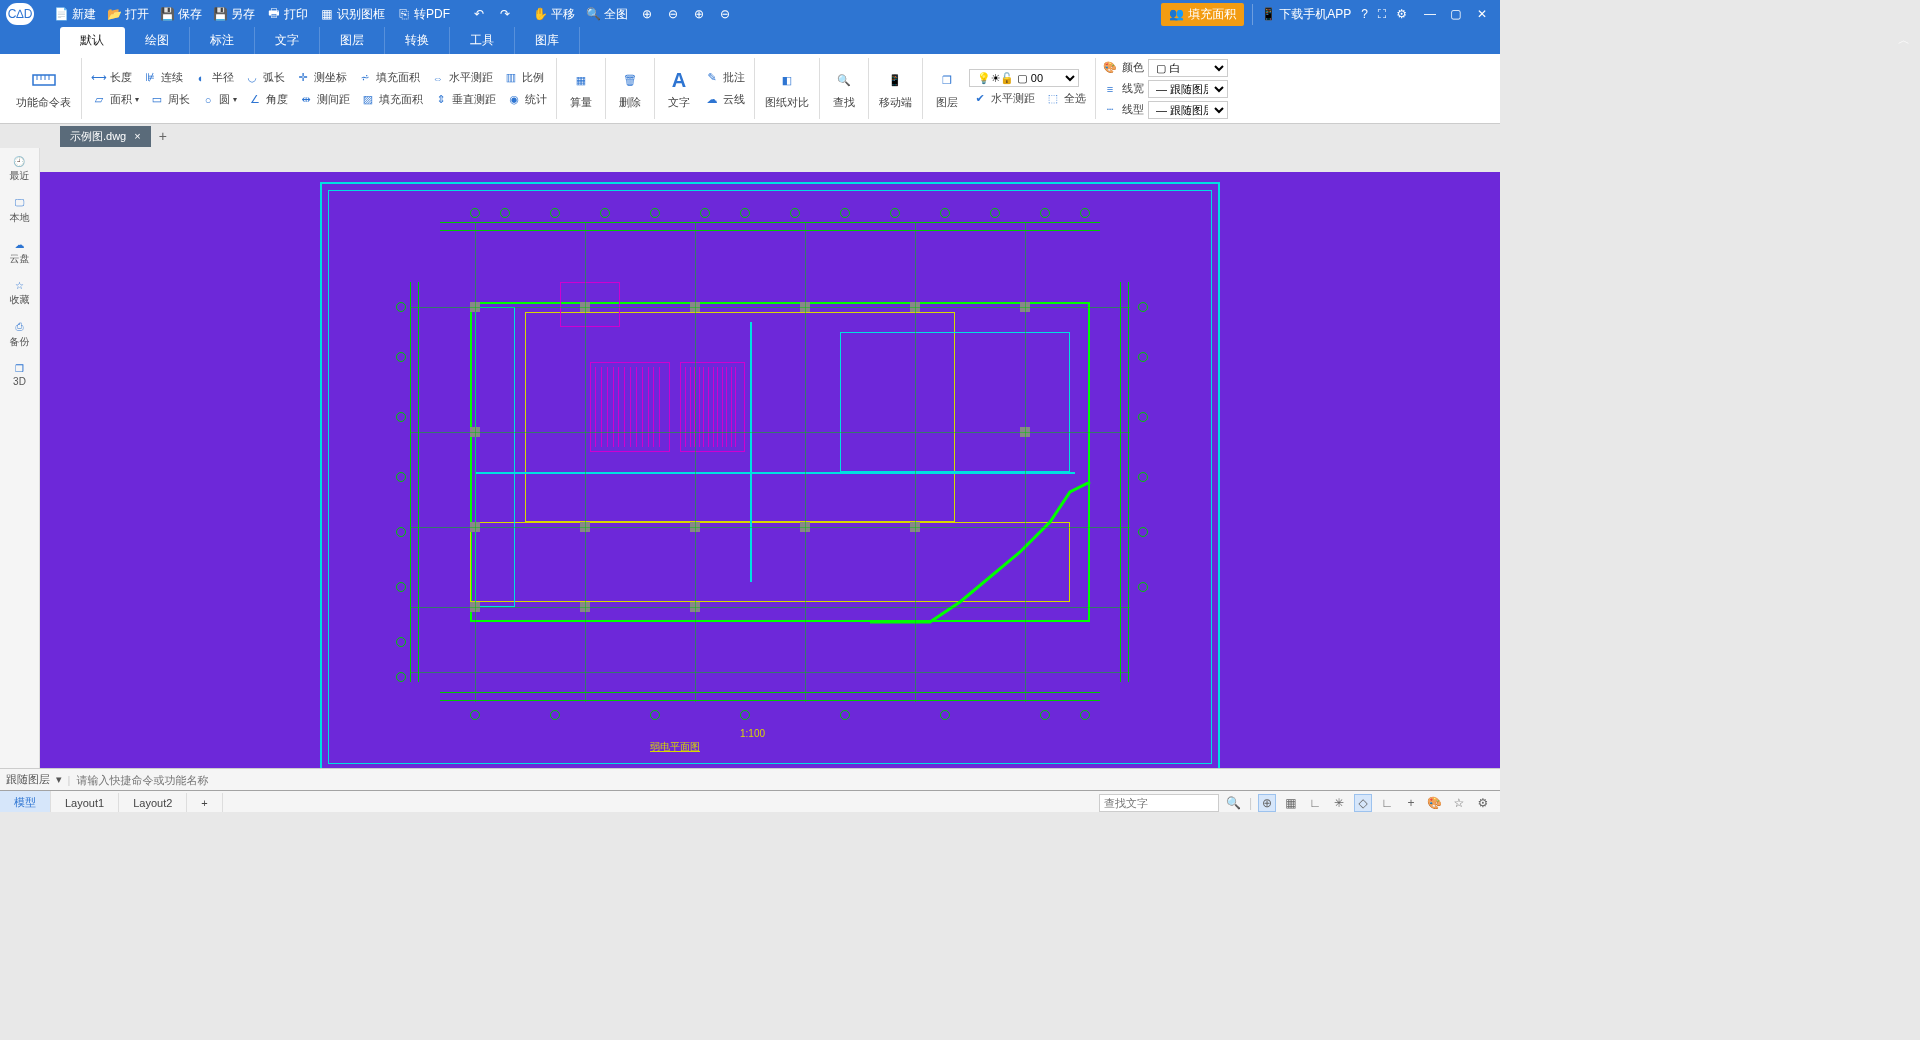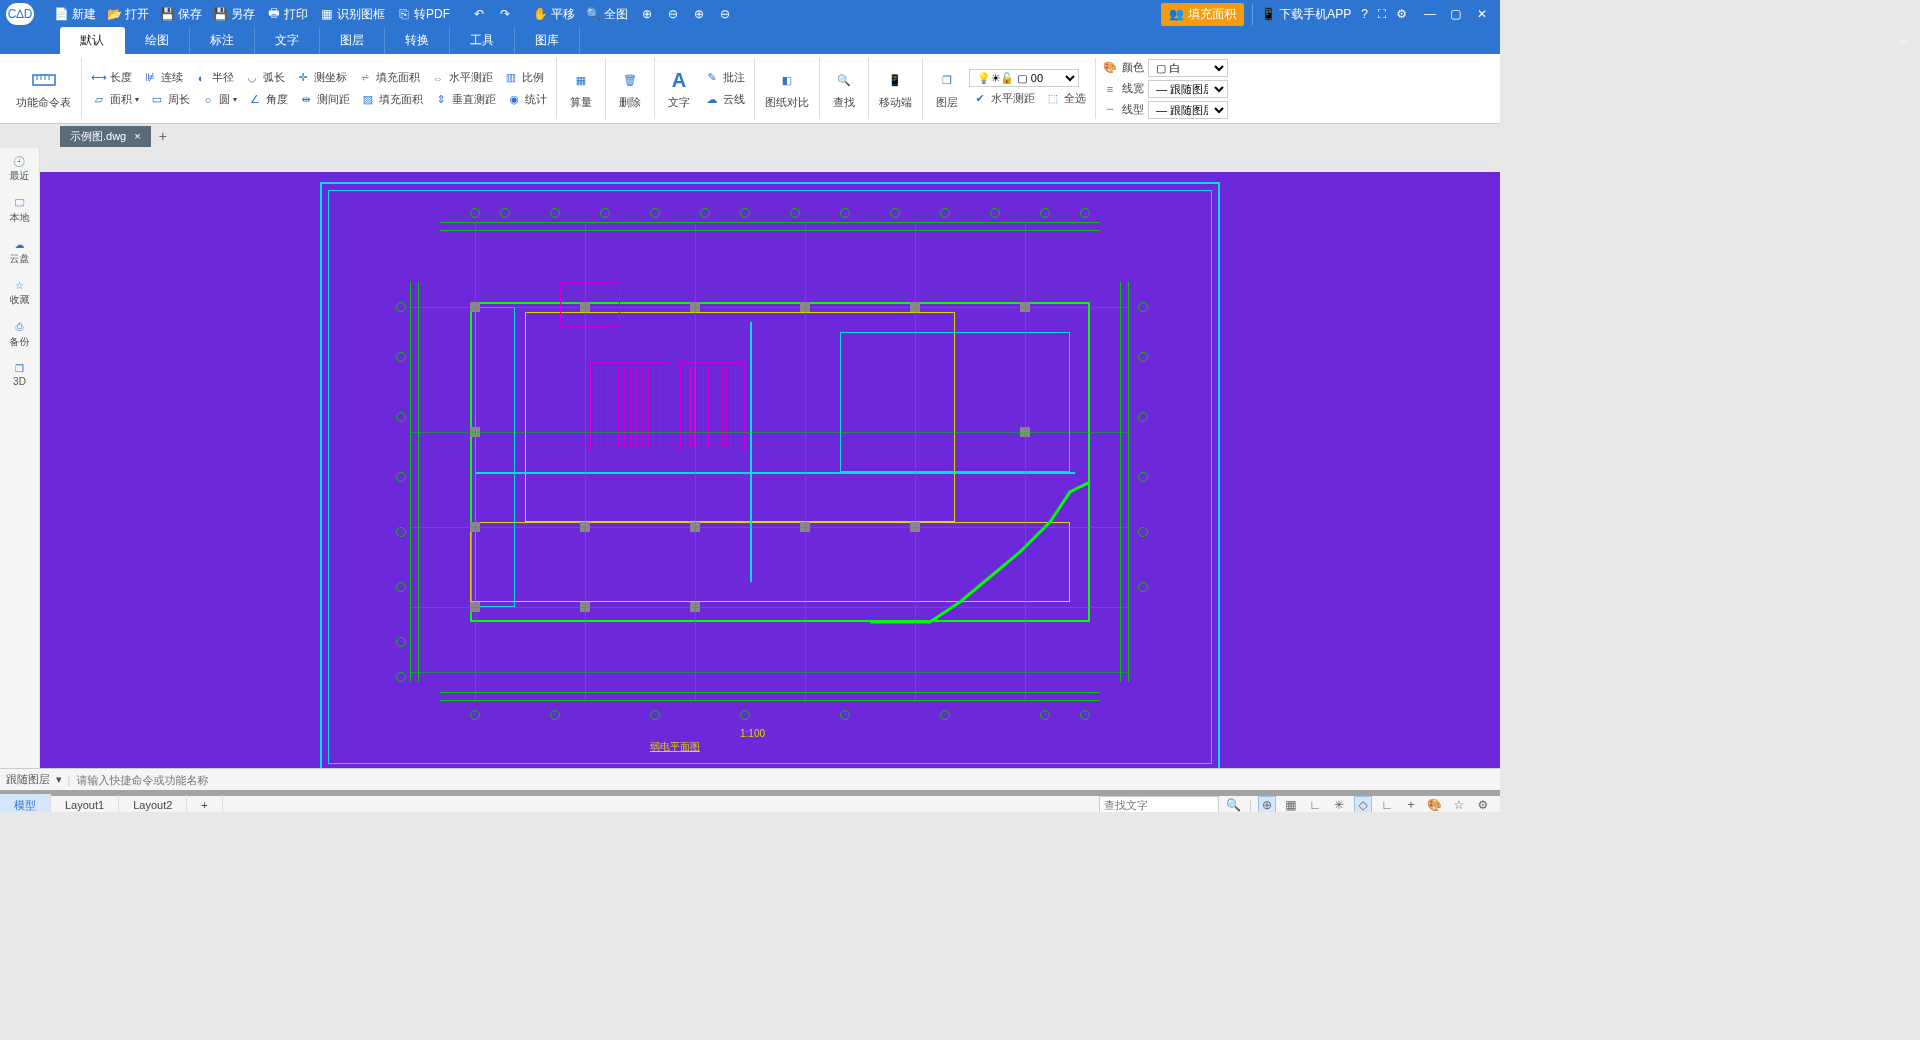--- a/index.html
+++ b/index.html
@@ -52,21 +52,21 @@
 .room.w { border-color: #fff; }
 .sq { position: absolute; width: 10px; height: 10px; background: #888; }
 .dlabel { position: absolute; color: #d8d800; font-size: 10px; white-space: nowrap; }
 .axis-circ { position: absolute; width: 10px; height: 10px; border: 1px solid #00c800; border-radius: 50%; }
 .stair { position: absolute; }
 .stair div { position: absolute; width: 1px; background: #d000d0; top:0; bottom:0; }
 
 .cmdbar { height: 22px; background: #f5f5f5; border-top: 1px solid #ccc; display: flex; align-items: center; padding: 0 6px; gap: 6px; font-size: 11px; color: #555; }
 .cmdbar input { flex: 0 0 400px; border: none; background: transparent; font-size: 11px; color: #888; outline: none; }
 
-.bottomtabs { height: 24px; background: #f5f5f5; border-top: 6px solid #a3a3a3; display: flex; align-items: center; }
+.bottomtabs { height: 24px; background: #f5f5f5; border-top: 1px solid #a3a3a3; display: flex; align-items: center; }
 .btab { padding: 4px 14px; font-size: 11px; cursor: pointer; border-right: 1px solid #ddd; color: #444; }
 .btab.active { background: #d6e6fa; color: #2e75d2; }
 .status-right { display: flex; align-items: center; gap: 6px; padding-right: 8px; }
 .search-box { border: 1px solid #ccc; height: 18px; width: 120px; font-size: 11px; padding: 0 4px; }
 .sicon { width: 18px; height: 18px; display: flex; align-items: center; justify-content: center; color: #666; cursor: pointer; border: 1px solid transparent; }
 .sicon.on { background: #d6e6fa; border-color: #9cc2ee; }
 svg { display: block; }
 </style>
 </head>
 <body>

